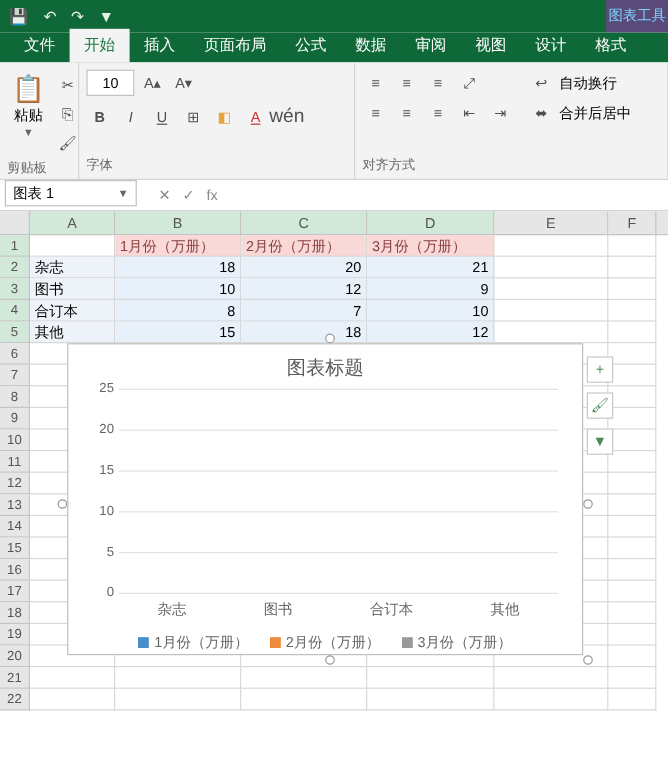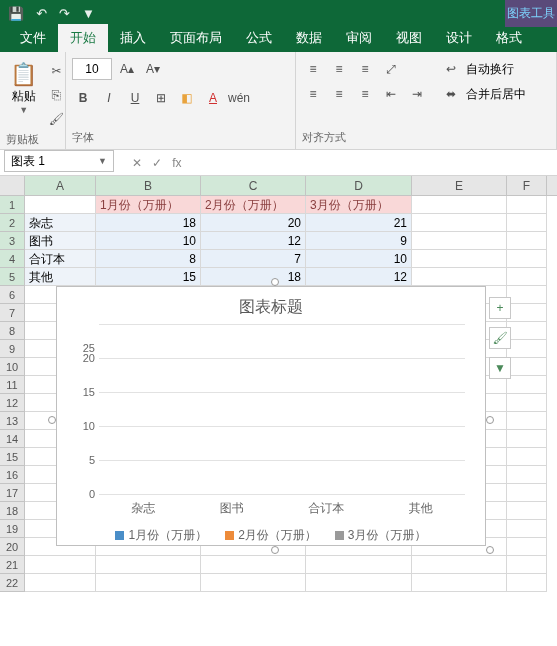--- a/index.html
+++ b/index.html
@@ -111,21 +111,21 @@
         <span class="mini-btn">A▴</span>
         <span class="mini-btn">A▾</span>
       </div>
       <div class="row">
         <span class="mini-btn" style="font-weight:bold">B</span>
         <span class="mini-btn" style="font-style:italic">I</span>
         <span class="mini-btn" style="text-decoration:underline">U</span>
         <span class="mini-btn">⊞</span>
         <span class="mini-btn" style="color:#e8a33d">◧</span>
         <span class="mini-btn" style="color:#d03030;text-decoration:underline">A</span>
-        <span class="mini-btn" style="font-size:12px">wén</span>
+        <span class="mini-btn" style="font-size:16px">wén</span>
       </div>
     </div>
     <div class="group-label">字体</div>
   </div>
 
   <div class="group" style="flex:1">
     <div class="group-content">
       <div>
         <div class="row">
           <span class="mini-btn">≡</span>
@@ -381,21 +381,21 @@
 
   <div class="chart-container">
     <div class="chart-title">图表标题</div>
     <div class="plot">
       <div class="yaxis" id="yaxis">
           <div class="ytick" style="top: 100%;">0</div>
           <div class="ytick" style="top: 80%;">5</div>
           <div class="ytick" style="top: 60%;">10</div>
           <div class="ytick" style="top: 40%;">15</div>
           <div class="ytick" style="top: 20%;">20</div>
-          <div class="ytick" style="top: 0%; margin-top: 24px;">25</div>
+          <div class="ytick" style="top: 0%;">25</div>
         </div>
       <div id="gridlines">
           <div class="gridline" style="top: 100%;"></div>
           <div class="gridline" style="top: 80%;"></div>
           <div class="gridline" style="top: 60%;"></div>
           <div class="gridline" style="top: 40%;"></div>
           <div class="gridline" style="top: 20%;"></div>
           <div class="gridline" style="top: 0%;"></div>
         </div>
       <div class="bars" id="bars">

